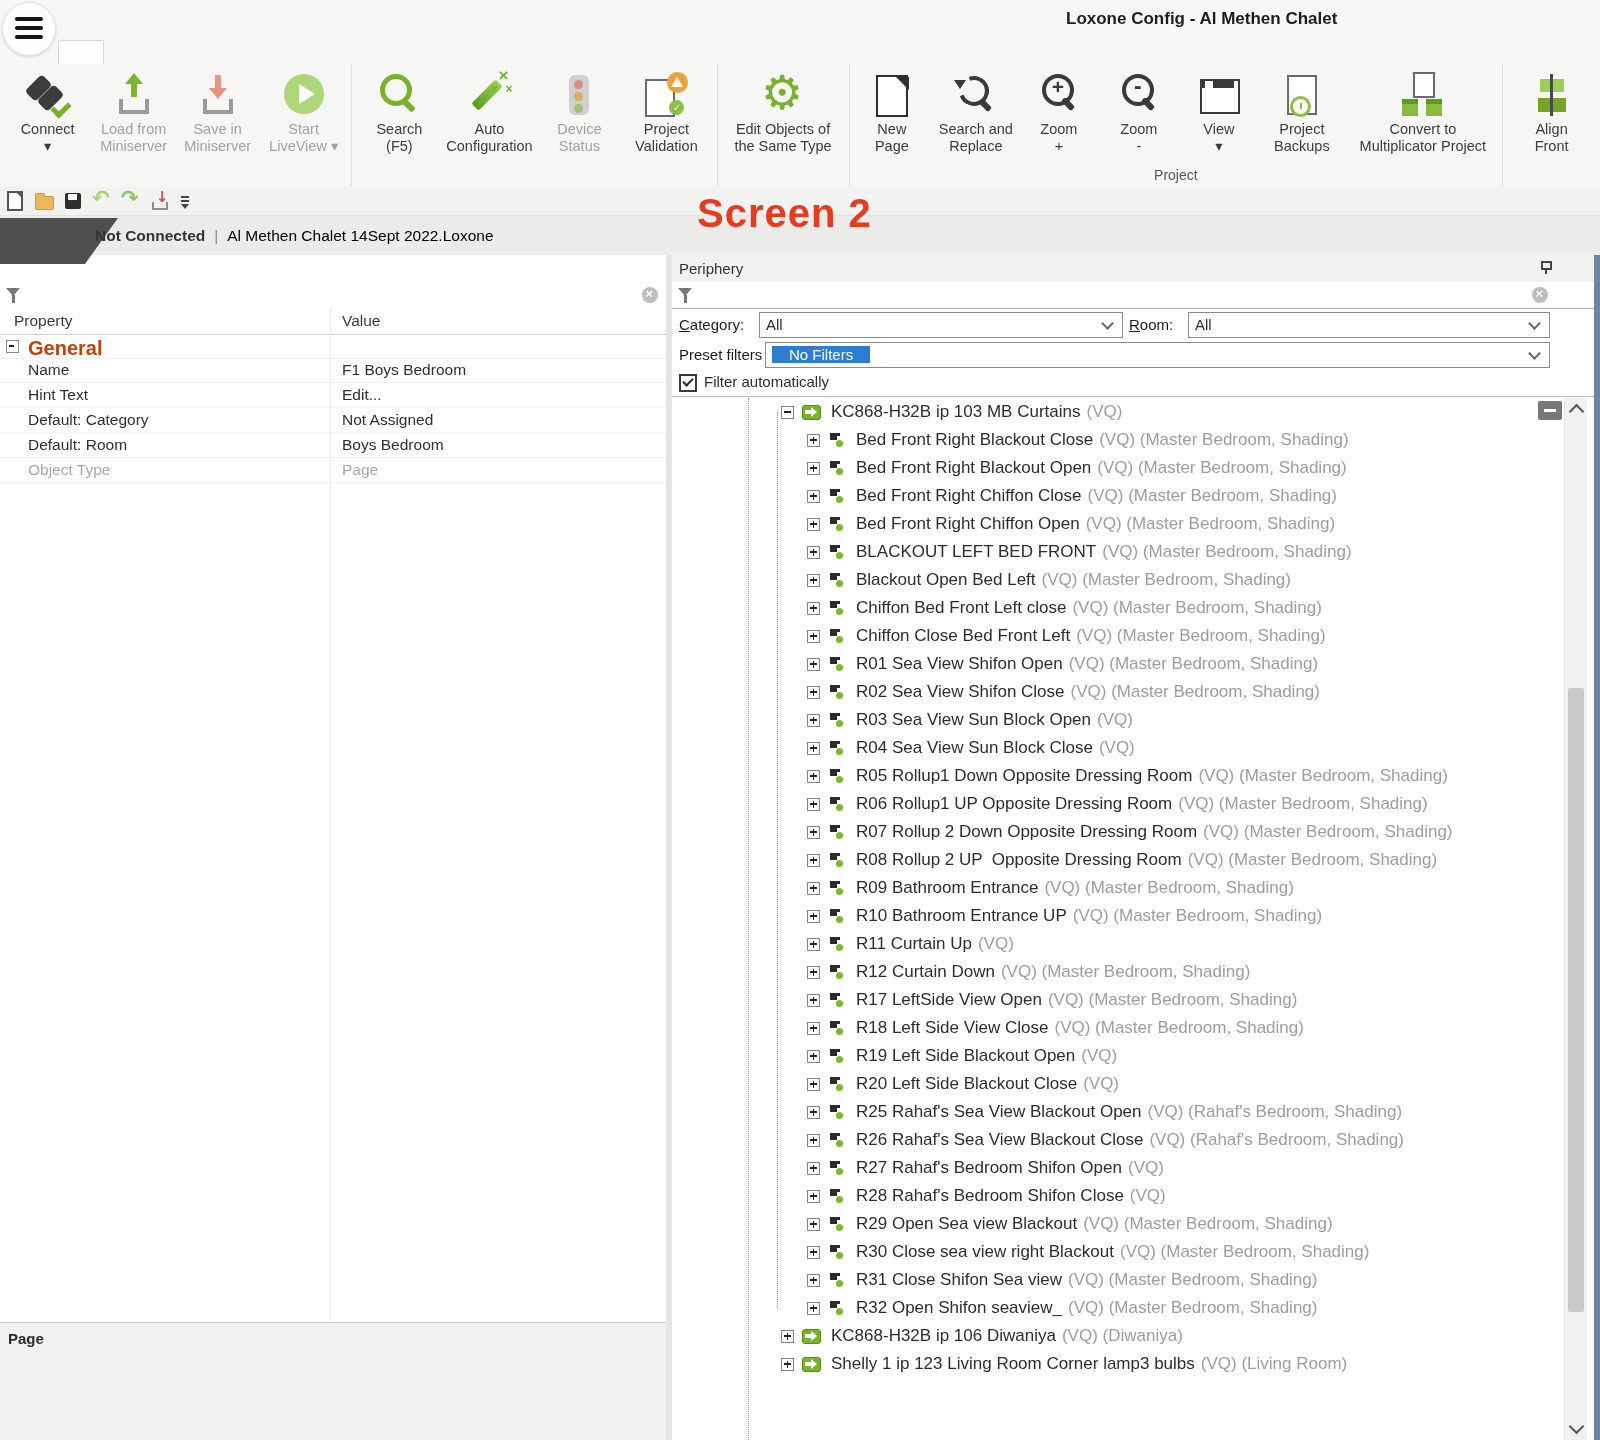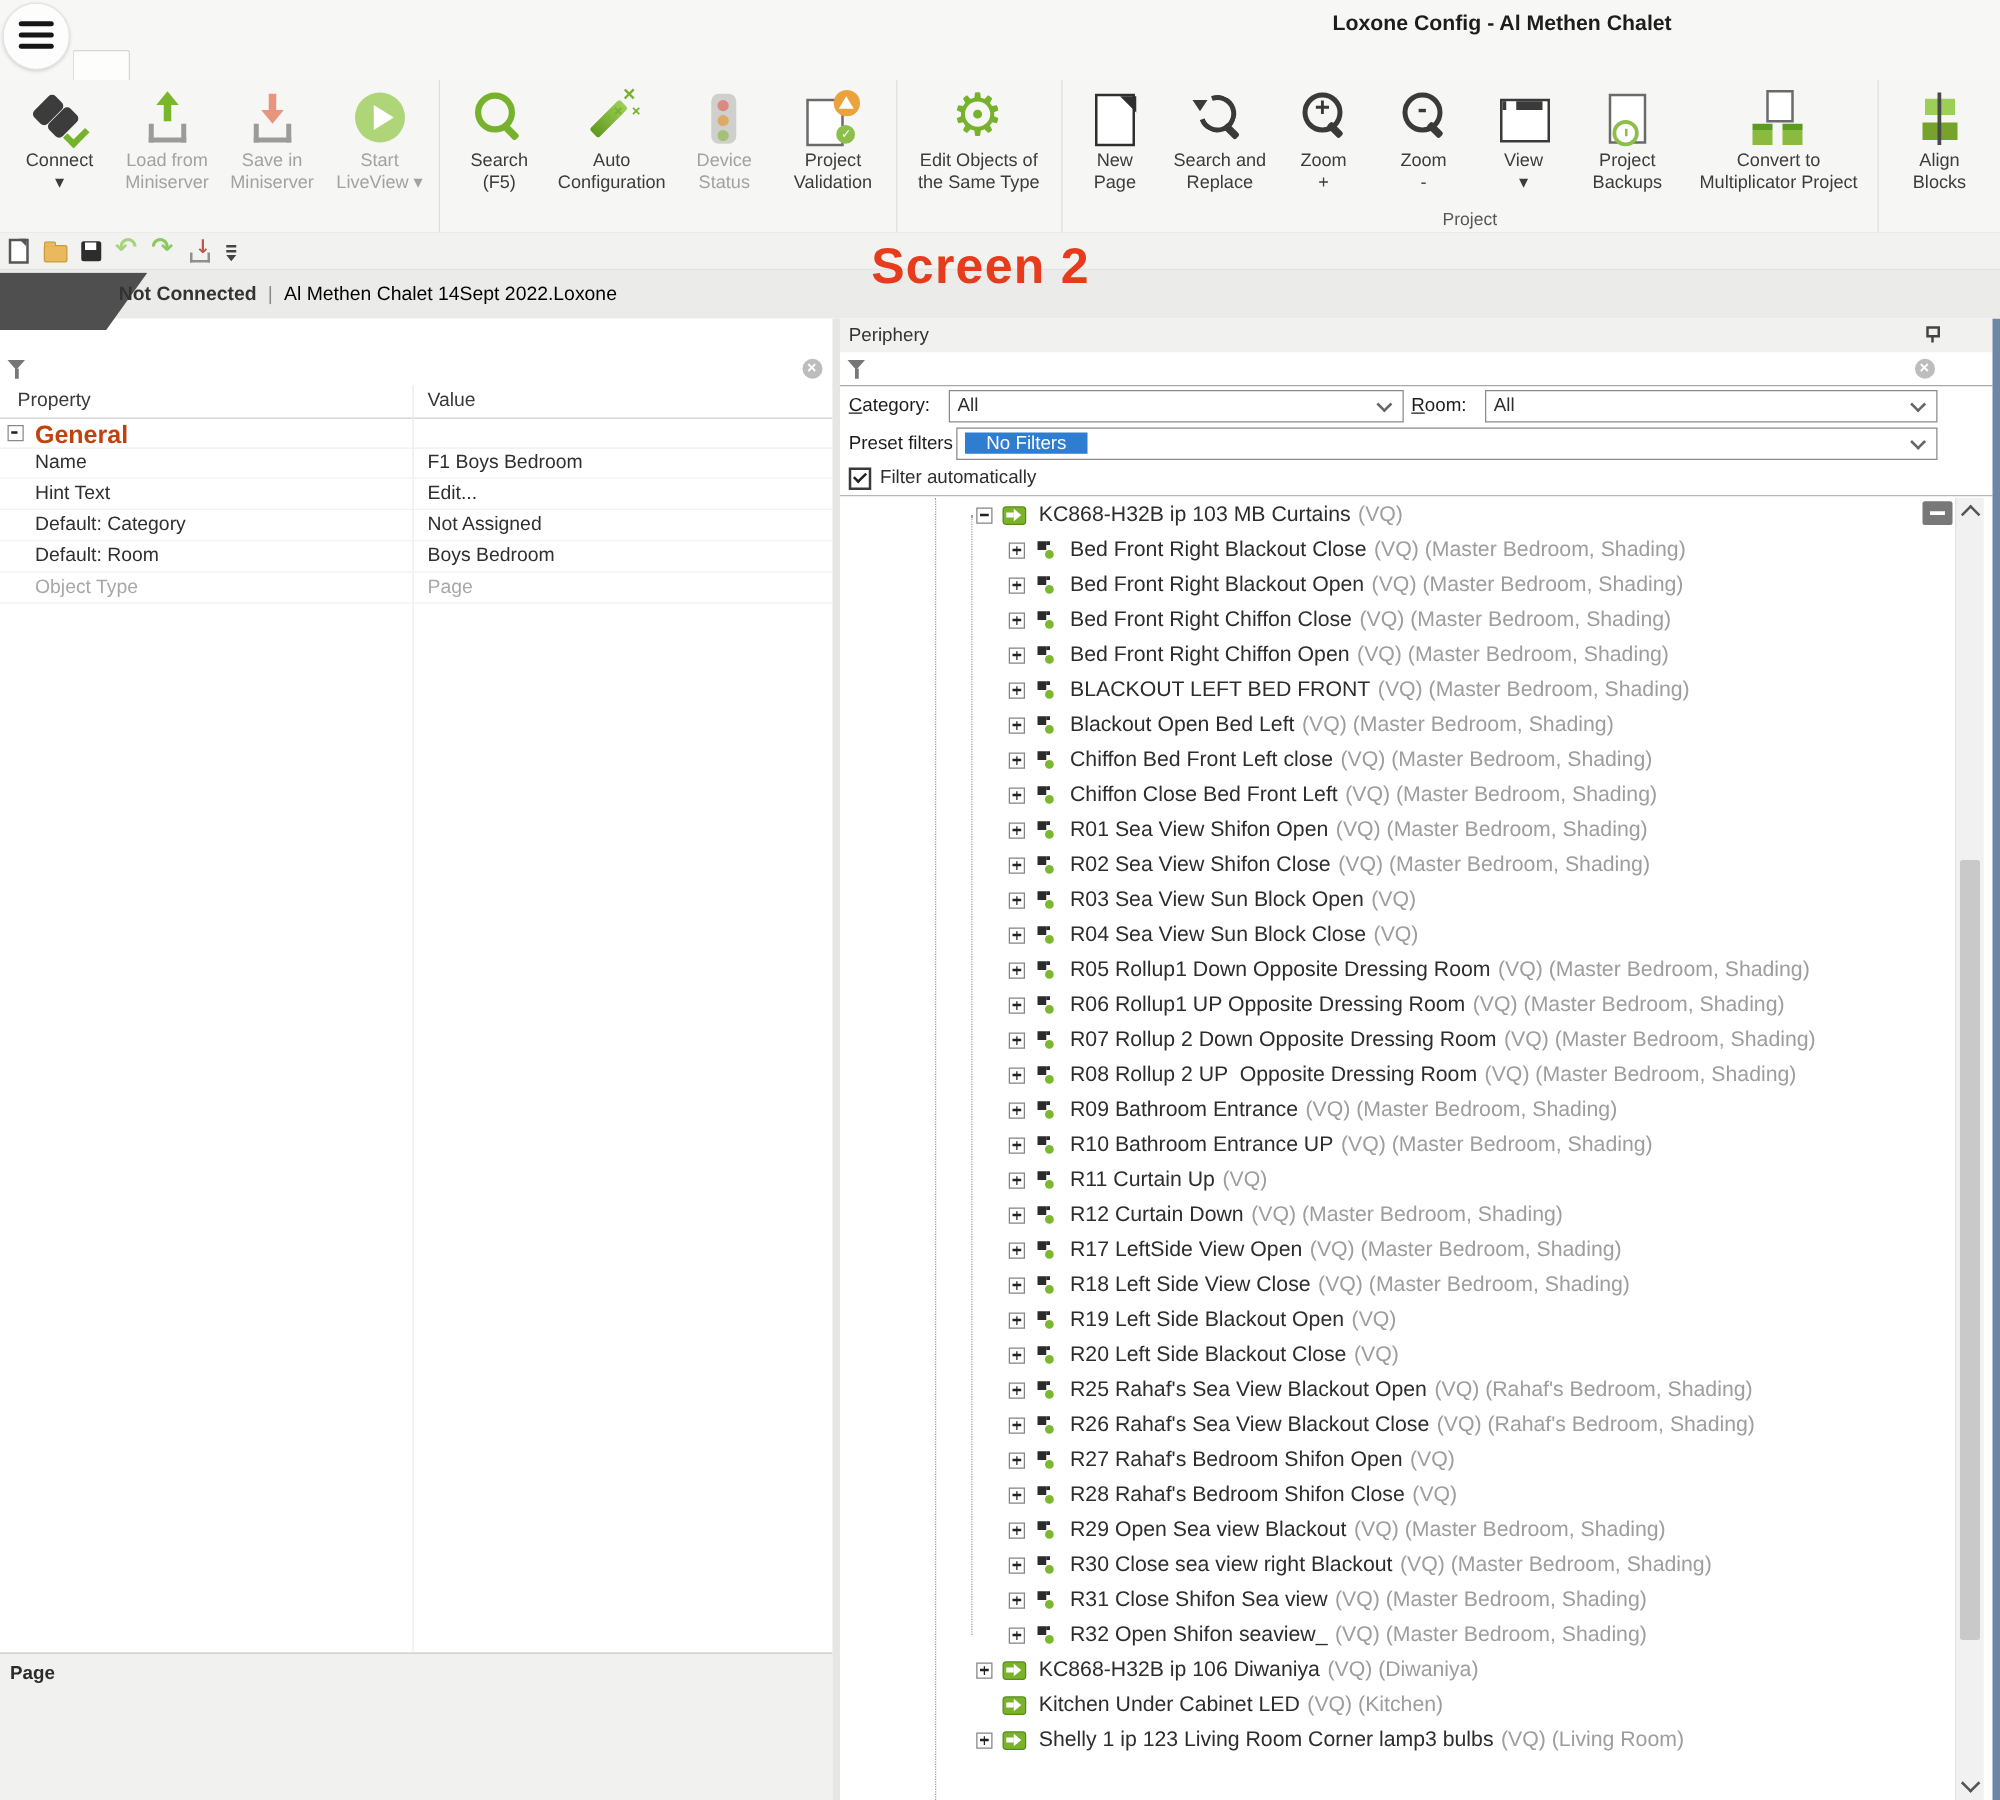--- a/index.html
+++ b/index.html
@@ -406,21 +406,21 @@
     <div class="rgroup">
       <div class="rbtns">
 
       <div class="rbtn" data-icon="align-blocks" data-disabled="false">
             <span class="ric">
             <i class="p1"></i>
             <i class="p2"></i>
             <i class="p3"></i>
           </span>
             <span class="rl1">Align</span>
-            <span class="rl2">Blocks</span>
+            <span class="rl2">Front</span>
           </div>
       </div>
 
     </div>
   </div>
 
 <div class="abs quickband">
 
 <span class="qic" data-icon="new-file"></span>
     <span class="qic" data-icon="open-folder"></span>
@@ -725,26 +725,20 @@
           <span class="nicon"></span>
           <span class="nlabel">R32 Open Shifon seaview_</span>
           <span class="nsuffix">(VQ) (Master Bedroom, Shading)</span>
         </div>
         <div class="trow" data-level="1" data-expander="plus" data-icon="device">
           <span class="twisty"></span>
           <span class="nicon"></span>
           <span class="nlabel">KC868-H32B ip 106 Diwaniya</span>
           <span class="nsuffix">(VQ) (Diwaniya)</span>
         </div>
-        <div class="trow" data-level="1" data-expander="none" data-icon="device">
-          <span class="twisty"></span>
-          <span class="nicon"></span>
-          <span class="nlabel">Kitchen Under Cabinet LED</span>
-          <span class="nsuffix">(VQ) (Kitchen)</span>
-        </div>
         <div class="trow" data-level="1" data-expander="plus" data-icon="device">
           <span class="twisty"></span>
           <span class="nicon"></span>
           <span class="nlabel">Shelly 1 ip 123 Living Room Corner lamp3 bulbs</span>
           <span class="nsuffix">(VQ) (Living Room)</span>
         </div>
       </div>
     <div class="collapse-all"></div>
     <div class="vscroll">
       <span class="varrow up"></span>

